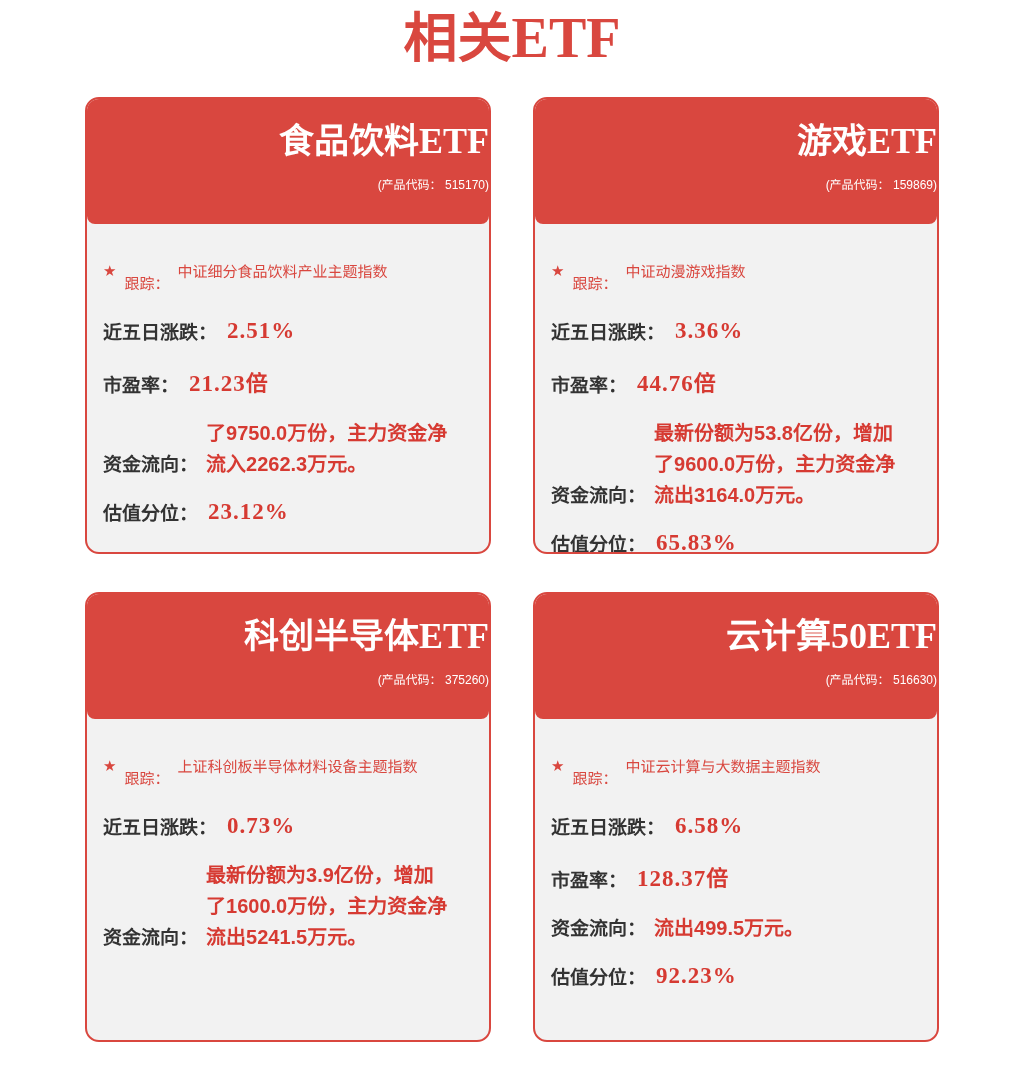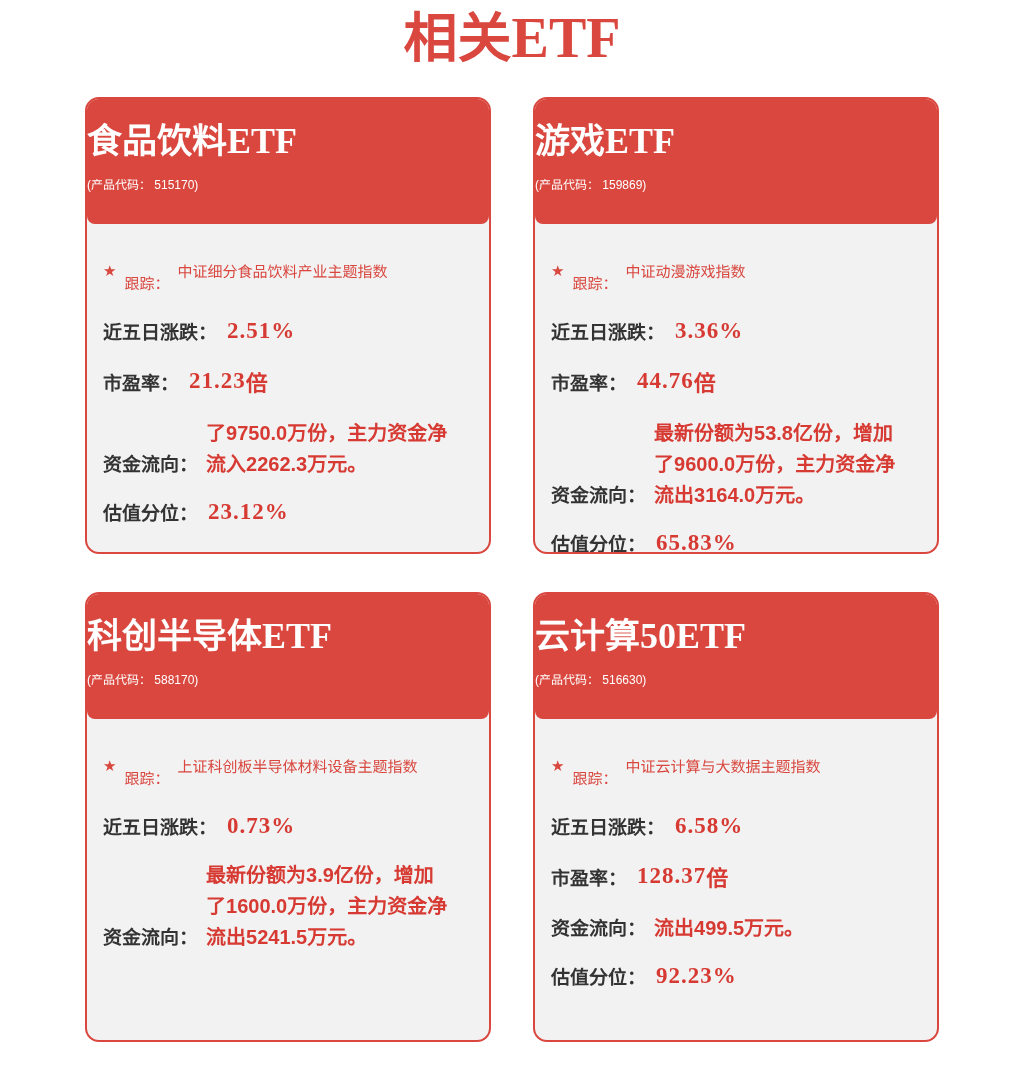--- a/index.html
+++ b/index.html
@@ -53,21 +53,21 @@
     overflow: hidden;
     display: flex;
     flex-direction: column;
   }
   
   .card-header {
     background: var(--primary-red);
     border-radius: 0 0 8px 8px;
     height: 125px;
     flex: 0 0 125px;
-    text-align: left;
+    text-align: right;
     color: #ffffff;
   }
   .etf-name {
     margin-top: 22px;
     font-weight: bold;
     line-height: 1.15;
   }
   .etf-name .cn {
     font-size: 35px;
     font-family: "Liberation Sans", "DejaVu Sans", sans-serif;
@@ -89,21 +89,21 @@
     color: var(--primary-red);
     font-size: 15px;
     margin-bottom: 24px;
     display: flex;
     align-items: center;
   }
   .star { font-size: 15px; margin-right: 8px; line-height: 1; }
   .tracking-label { margin-right: 8px; margin-top: 24px; }
   .kv-row {
     display: flex;
-    align-items: center;
+    align-items: flex-end;
     margin-bottom: 21px;
   }
   .kv-label {
     font-size: 19px;
     font-weight: bold;
     color: var(--label-dark);
     margin-right: 10px;
     white-space: nowrap;
   }
   .kv-value {
@@ -214,21 +214,21 @@
         <div class="kv-row">
           <span class="kv-label">估值分位：</span>
           <span class="kv-value">65.83%</span>
         </div>
       </div>
     </section>
 
     <section class="card">
       <header class="card-header">
         <div class="etf-name"><span class="cn">科创半导体</span><span class="en">ETF</span></div>
-        <div class="etf-code">(产品代码： 588170)</div>
+        <div class="etf-code">(产品代码： 375260)</div>
       </header>
       <div class="card-body">
         <div class="tracking-row">
           <span class="star">★</span>
           <span class="tracking-label">跟踪：</span>
           <span class="tracking-value">上证科创板半导体材料设备主题指数</span>
         </div>
         <div class="kv-row">
           <span class="kv-label">近五日涨跌：</span>
           <span class="kv-value">0.73%</span>

